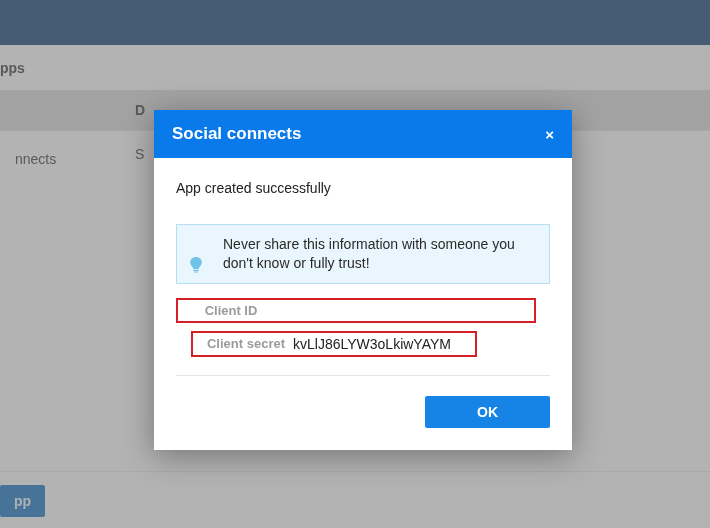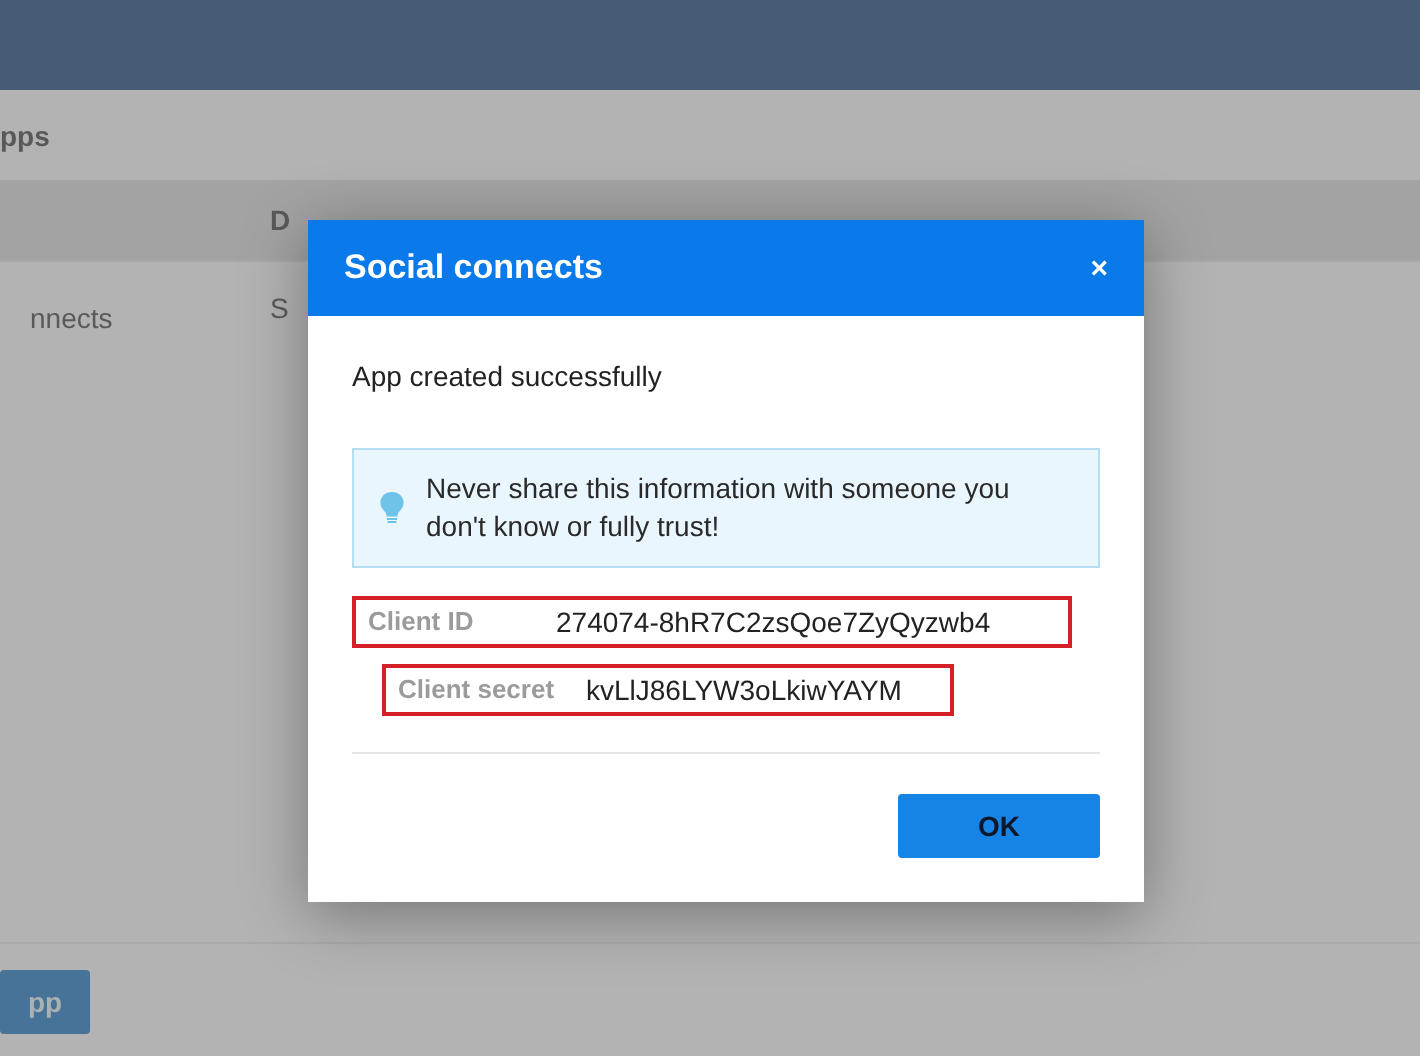--- a/index.html
+++ b/index.html
@@ -119,22 +119,22 @@
     color: #222;
   }
   .status-line {
     margin-bottom: 28px;
   }
   .info-box {
     background: #eaf6fd;
     border: 1px solid #b7dff3;
     padding: 10px 12px;
     display: flex;
-    align-items: center;
-    gap: 10px;
+    align-items: flex-end;
+    gap: 20px;
     line-height: 1.35;
     color: #2a2a2a;
     margin-bottom: 14px;
   }
   .bulb {
     flex: 0 0 auto;
     margin-top: 1px;
   }
   .bulb svg { display: block; }
 
@@ -149,40 +149,41 @@
   }
   .kv-row.secret {
     width: 286px;
     margin-left: 15px;
   }
   .kv-label {
     width: 94px;
     color: #9b9b9b;
     font-weight: 600;
     font-size: 13px;
+    text-align: center;
   }
   .kv-value {
     font-size: 14px;
     color: #222;
   }
   .modal-hr {
     border: none;
     border-top: 1px solid #e5e5e5;
     margin: 18px 0 12px 0;
   }
   .modal-footer {
     padding: 0 22px 22px 22px;
     display: flex;
     justify-content: flex-end;
   }
   .ok-btn {
     background: #1684e6;
-    color: #0f172a;
+    color: #ffffff;
     border: none;
-    padding: 8px 40px;
+    padding: 8px 52px;
     font-size: 14px;
     font-weight: 600;
     border-radius: 2px;
     cursor: pointer;
   }
 </style>
 </head>
 <body>
 
 <div class="page">
@@ -226,21 +227,20 @@
             <path d="M7 0 C3.7 0 1.2 2.4 1.2 5.3 C1.2 7.4 2.5 8.8 3.4 9.9 C3.9 10.5 4.2 11 4.2 11.6 L4.2 12.3 L9.8 12.3 L9.8 11.6 C9.8 11 10.1 10.5 10.6 9.9 C11.5 8.8 12.8 7.4 12.8 5.3 C12.8 2.4 10.3 0 7 0 Z" fill="#6fc3e8"></path>
             <rect x="4.4" y="13" width="5.2" height="1" fill="#6fc3e8"></rect>
             <rect x="4.8" y="14.5" width="4.4" height="1" fill="#6fc3e8"></rect>
           </svg>
         </span>
         <span>Never share this information with someone you don't know or fully trust!</span>
       </div>
 
       <div class="kv-row">
         <span class="kv-label">Client ID</span>
-        <span class="kv-value">274074-8hR7C2zsQoe7ZyQyzwb4</span>
       </div>
 
       <div class="kv-row secret">
         <span class="kv-label">Client secret</span>
         <span class="kv-value">kvLlJ86LYW3oLkiwYAYM</span>
       </div>
 
       <hr class="modal-hr">
     </div>
 

